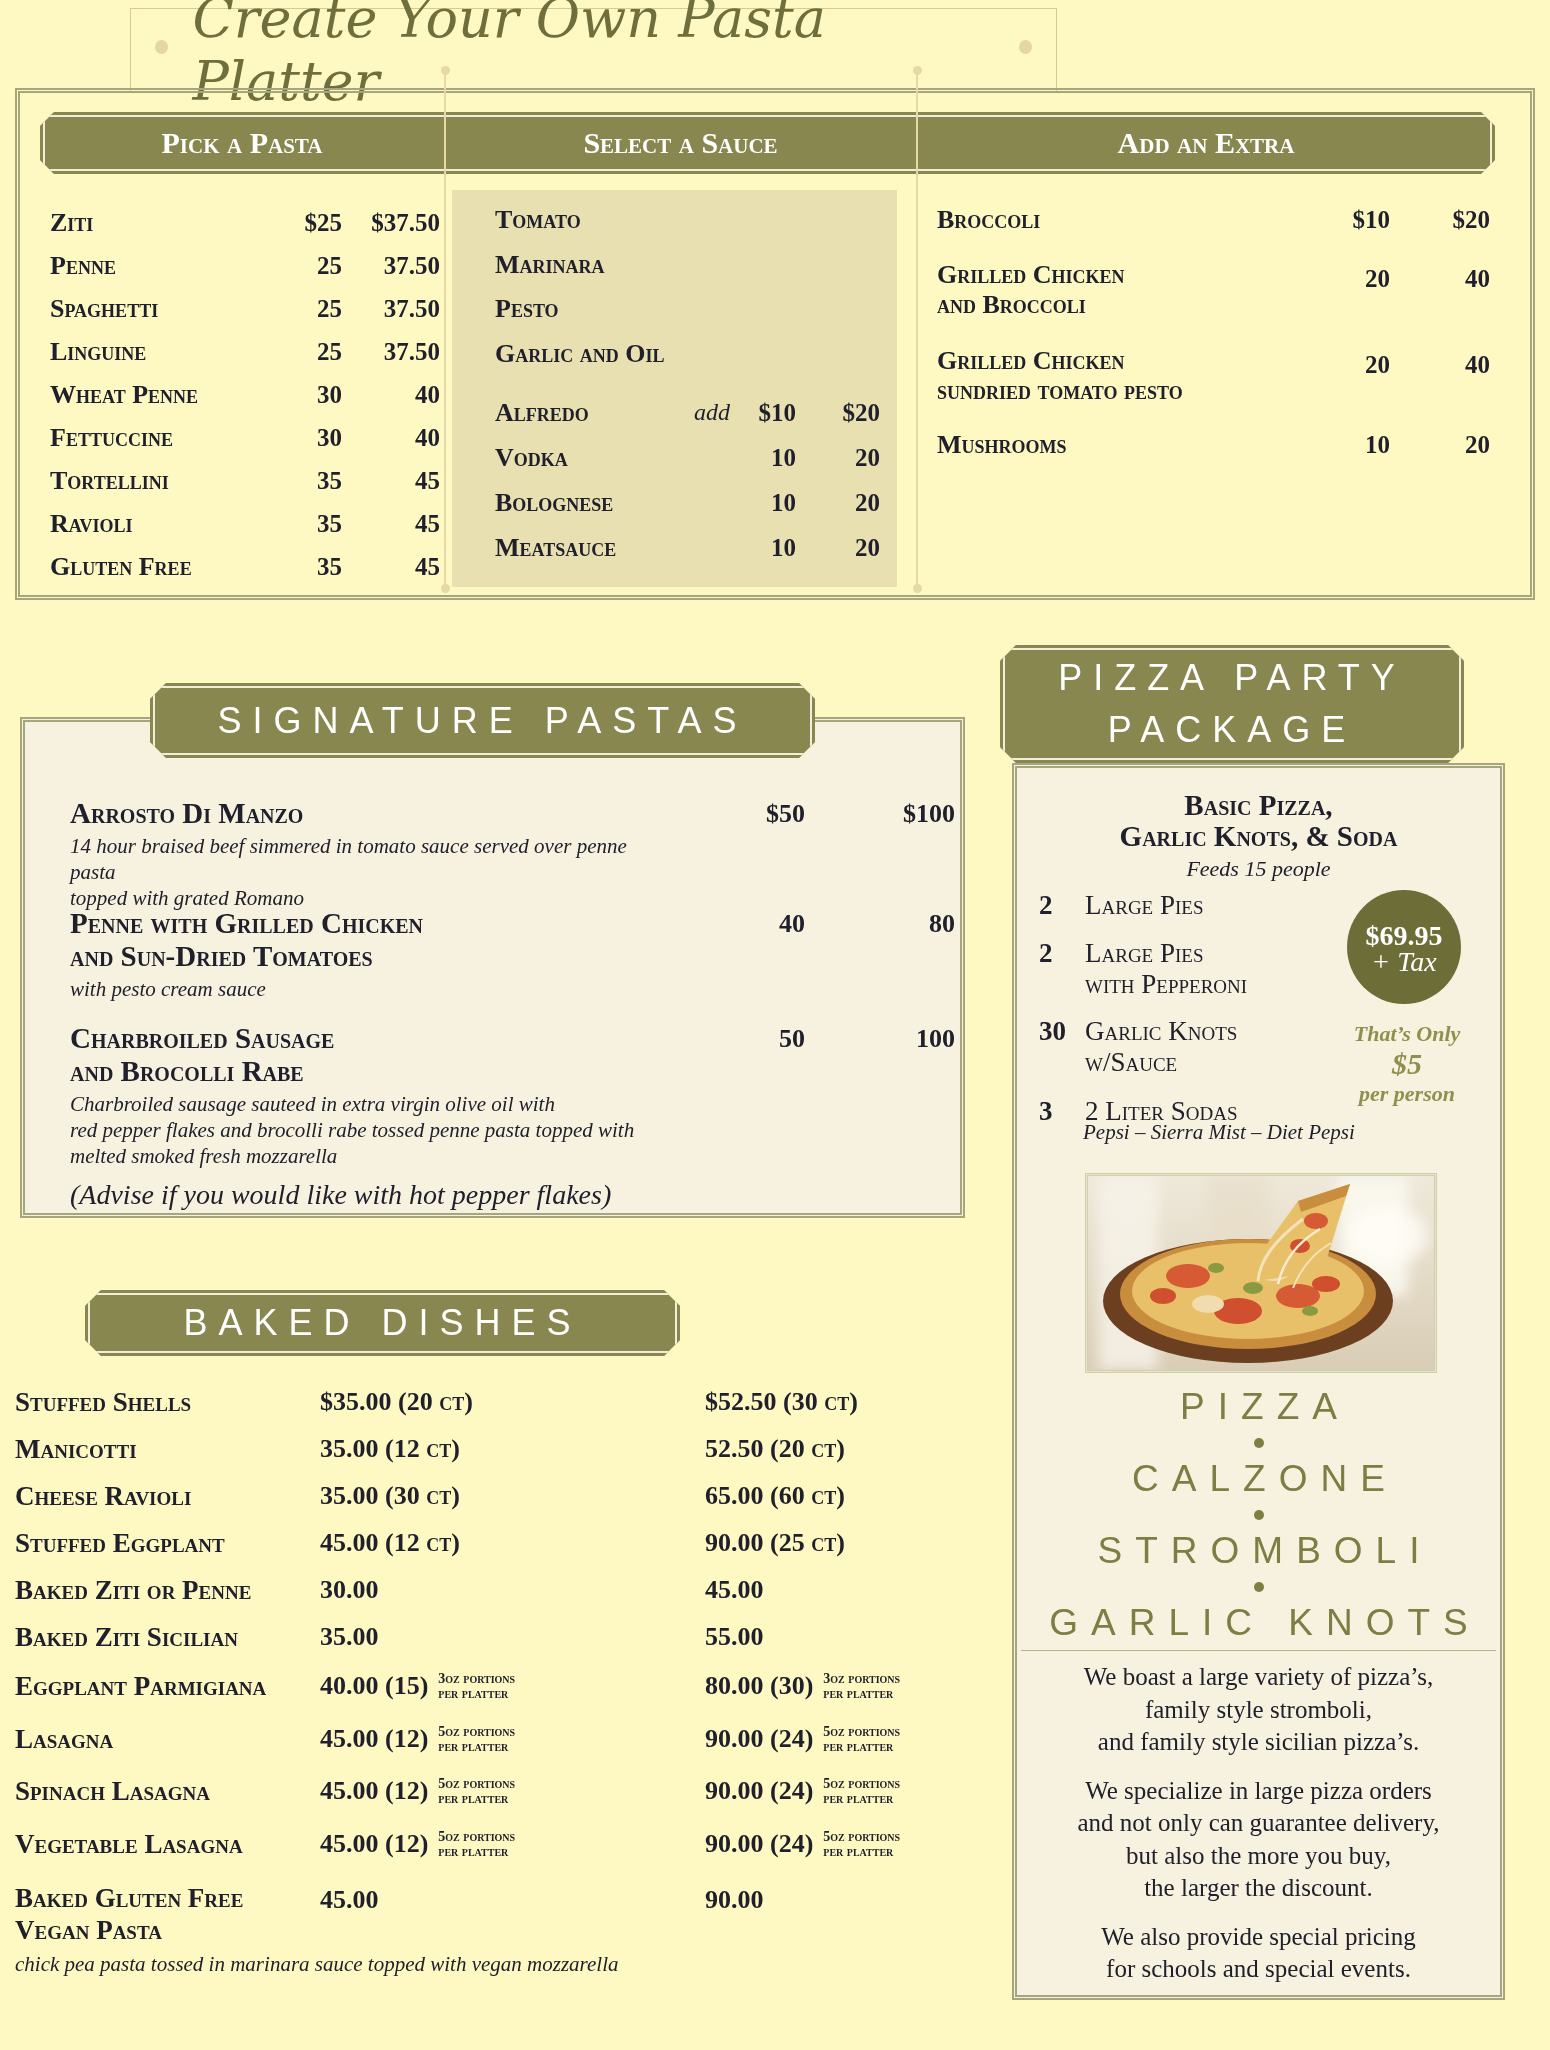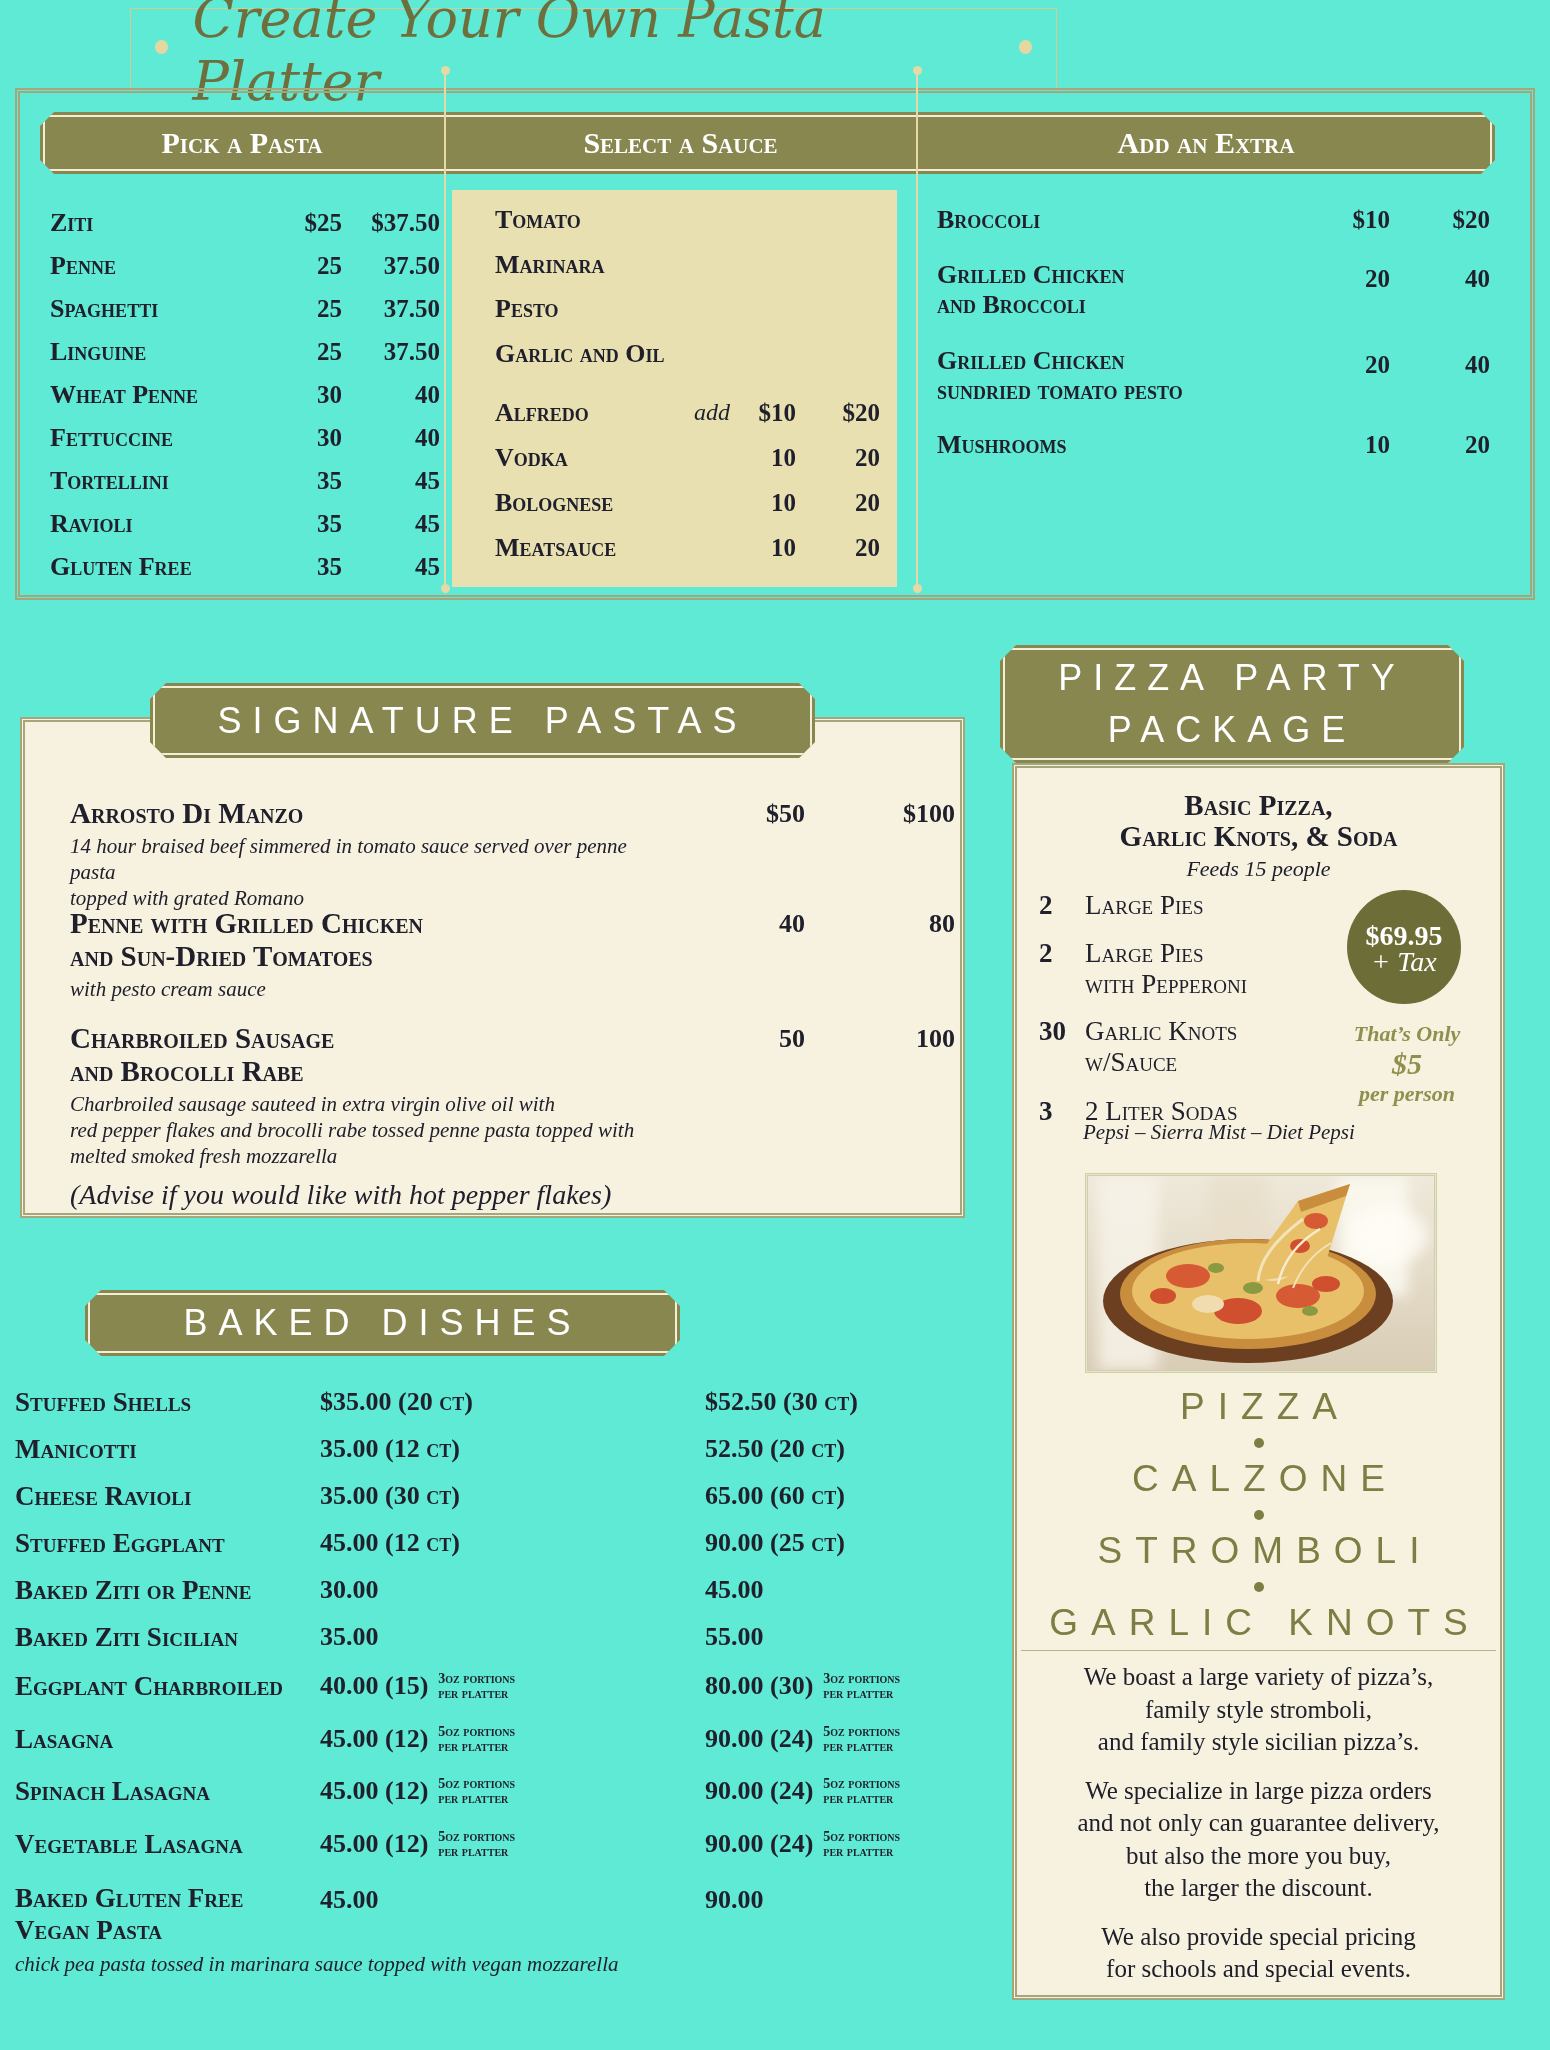--- a/index.html
+++ b/index.html
@@ -1,16 +1,16 @@
 <!DOCTYPE html>
 <html><head>
 <meta charset="utf-8">
 <style>
   html,body{margin:0;padding:0;background:#ffffff;}
-  .page{position:relative;width:1550px;height:2050px;background:#5eead4;overflow:hidden;
+  .page{position:relative;width:1550px;height:2050px;background:#fef9c3;overflow:hidden;
         font-family:"Liberation Serif",serif;color:#20202c;}
   .abs{position:absolute;}
   .sc{font-variant:small-caps;}
   .pre{white-space:pre-line;}
 
   
   .title-box{left:130px;top:8px;width:925px;height:82px;
              border:1px solid #d9c98f;border-bottom:none;
              display:flex;align-items:center;justify-content:center;}
   .title-text{font-family:"DejaVu Serif",serif;font-style:italic;font-size:54px;color:#6f6f3e;}
@@ -344,21 +344,21 @@
     <div class="brow br">
         <span class="bname sc">Baked Ziti Sicilian</span>
         <span class="pcell">
           <span class="bprice sc">35.00</span>
         </span>
         <span class="pcell">
           <span class="bprice sc">55.00</span>
         </span>
       </div>
     <div class="brow brp">
-        <span class="bname sc">Eggplant Charbroiled</span>
+        <span class="bname sc">Eggplant Parmigiana</span>
         <span class="pcell">
           <span class="bprice sc">40.00 (15)</span>
           <span class="portions sc pre">3oz portions
 per platter</span>
         </span>
         <span class="pcell">
           <span class="bprice sc">80.00 (30)</span>
           <span class="portions sc pre">3oz portions
 per platter</span>
         </span>

